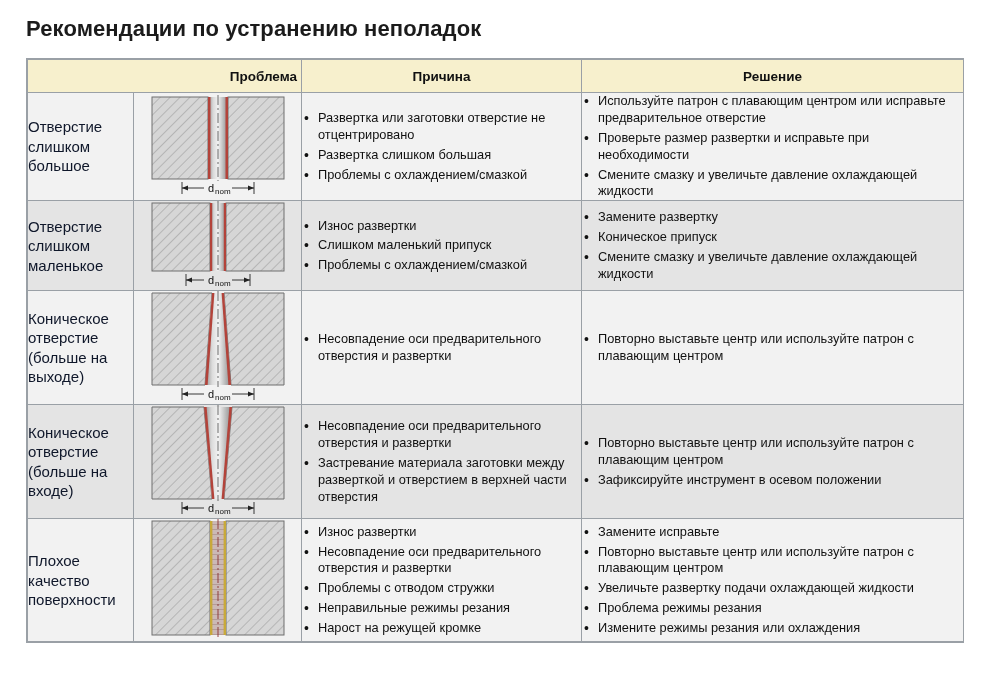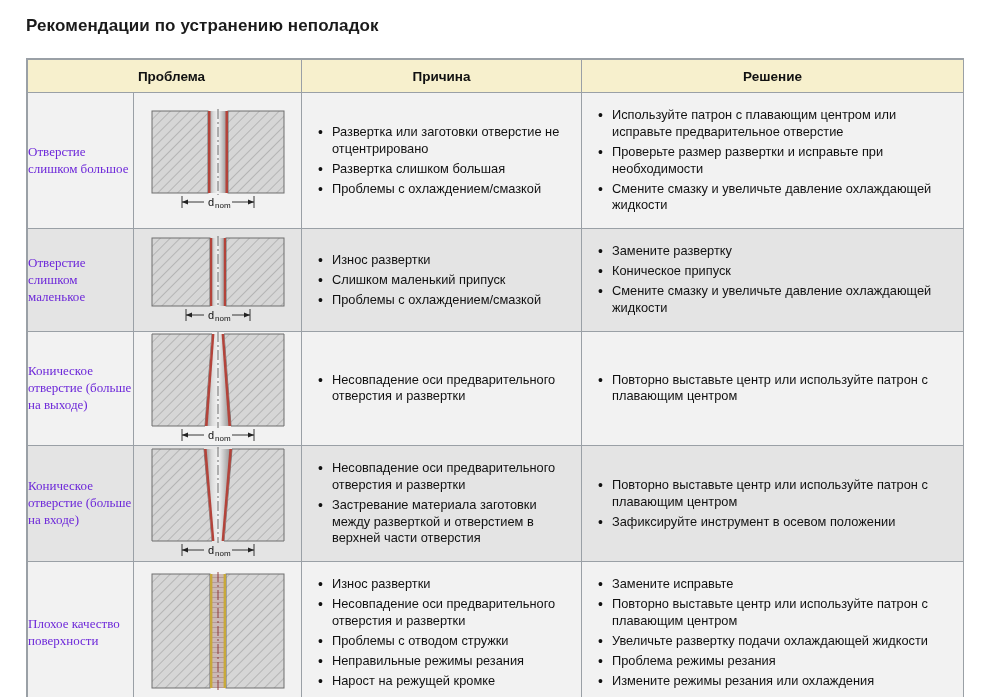--- a/index.html
+++ b/index.html
@@ -17,21 +17,21 @@
   .page {
     position: relative;
     width: 990px;
     height: 697px;
     box-sizing: border-box;
   }
   .doc-title {
     position: absolute;
     left: 26px;
     top: 16px;
-    font-size: 17px;
+    font-size: 22px;
     font-weight: bold;
     color: #1b1b1b;
     letter-spacing: 0.1px;
   }
   .table-wrap {
     position: absolute;
     left: 26px;
     top: 58px;
     width: 938px;
     border: 1px solid #9aa0a6;
@@ -44,50 +44,49 @@
   }
   table.tbl th {
     background: #f7f0cd;
     border: 1px solid #9aa0a6;
     font-size: 13.5px;
     font-weight: bold;
     padding: 5px 4px;
     color: #111;
     height: 22px;
   }
-  table.tbl th.th-problem { text-align: center; padding-left: 18px; }
+  table.tbl th.th-problem { text-align: right; padding-left: 18px; }
   table.tbl td {
     border: 1px solid #9aa0a6;
     vertical-align: middle;
     padding: 0;
   }
   col.c-problem { width: 106px; }
   col.c-fig { width: 168px; }
   col.c-cause { width: 280px; }
   col.c-sol { width: 382px; }
 
   tr.row-a td { background: #f2f2f2; }
   tr.row-b td { background: #e4e4e4; }
 
   td.cell-problem {
-    font-size: 13px;
+    font-size: 15px;
     line-height: 1.3;
     padding: 6px 6px 6px 12px;
-    color: #6d28d9;
-    font-family: Liberation Serif, serif;
+    color: #0f172a;
   }
   td.cell-fig {
     text-align: center;
     padding: 6px 2px;
   }
   td.cell-list {
     padding: 6px 8px 6px 6px;
   }
   ul.blist {
-    margin: 14px;
+    margin: 0;
     padding: 0;
     list-style: none;
   }
   ul.blist li {
     position: relative;
     padding-left: 16px;
     font-size: 12.8px;
     line-height: 1.32;
     margin: 0 0 3px 0;
     color: #111;

